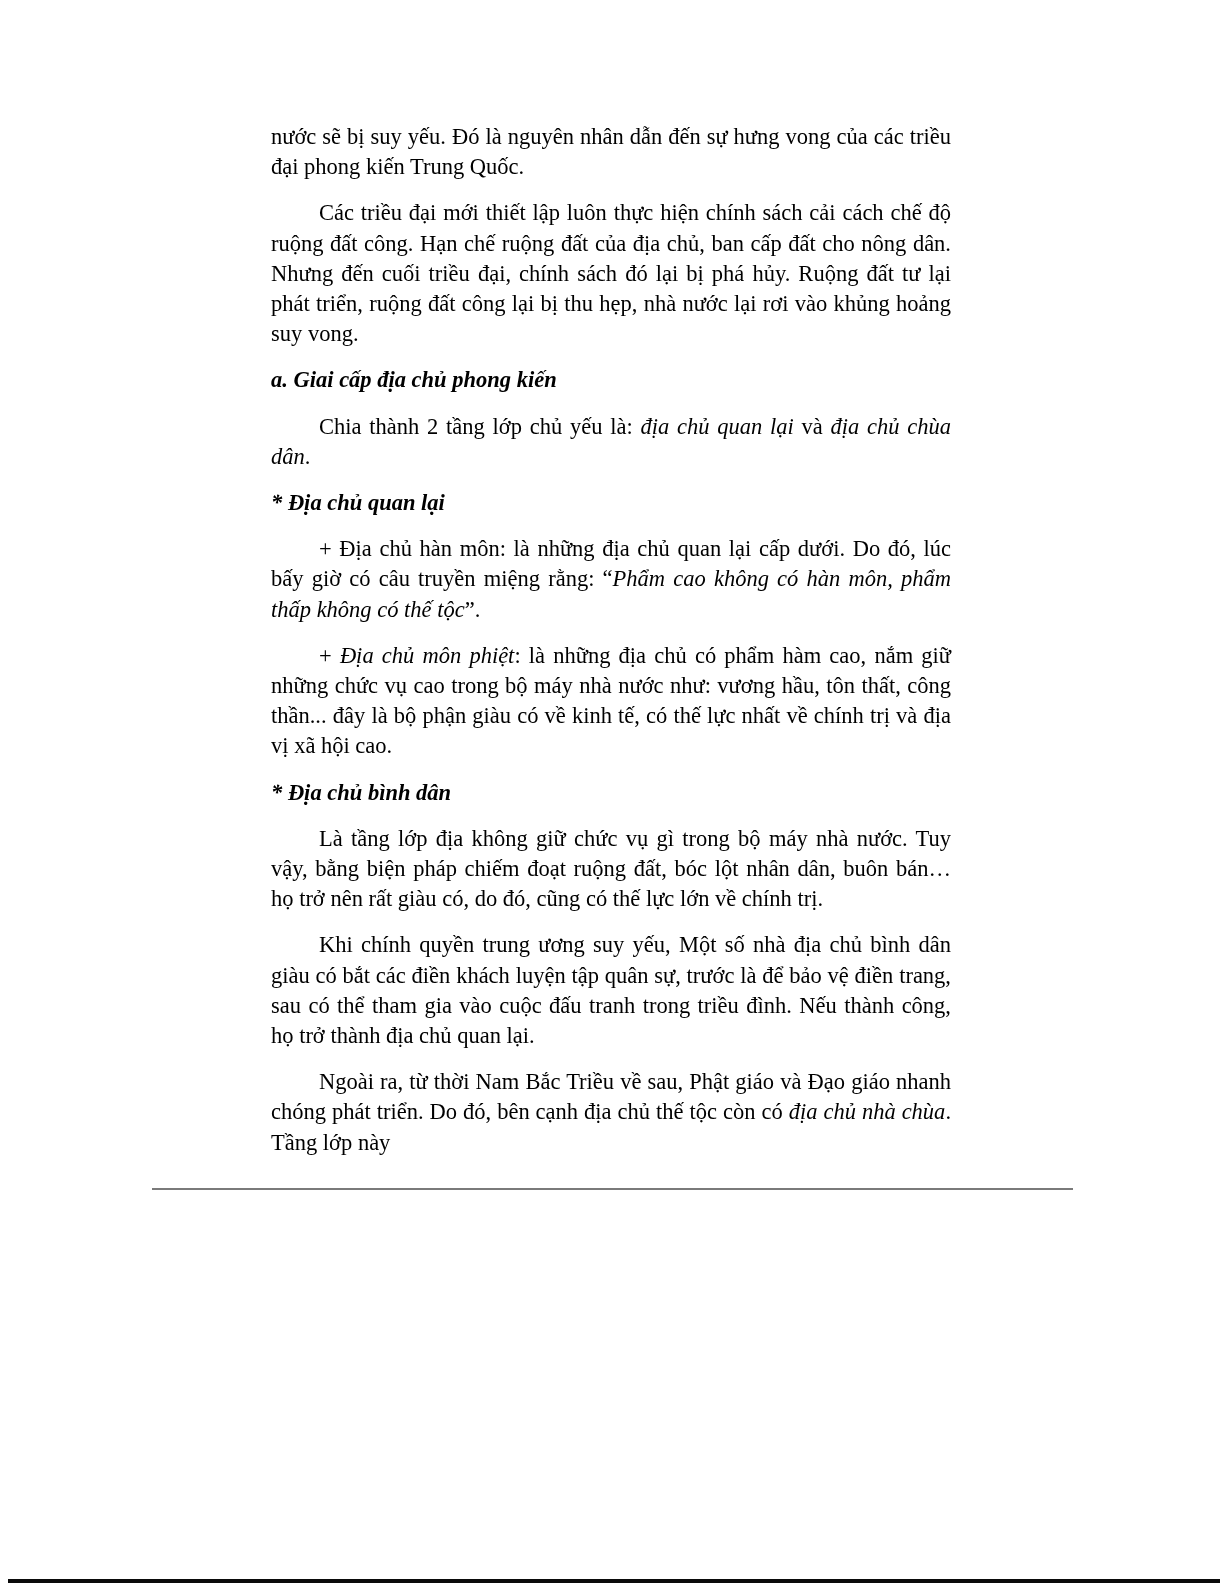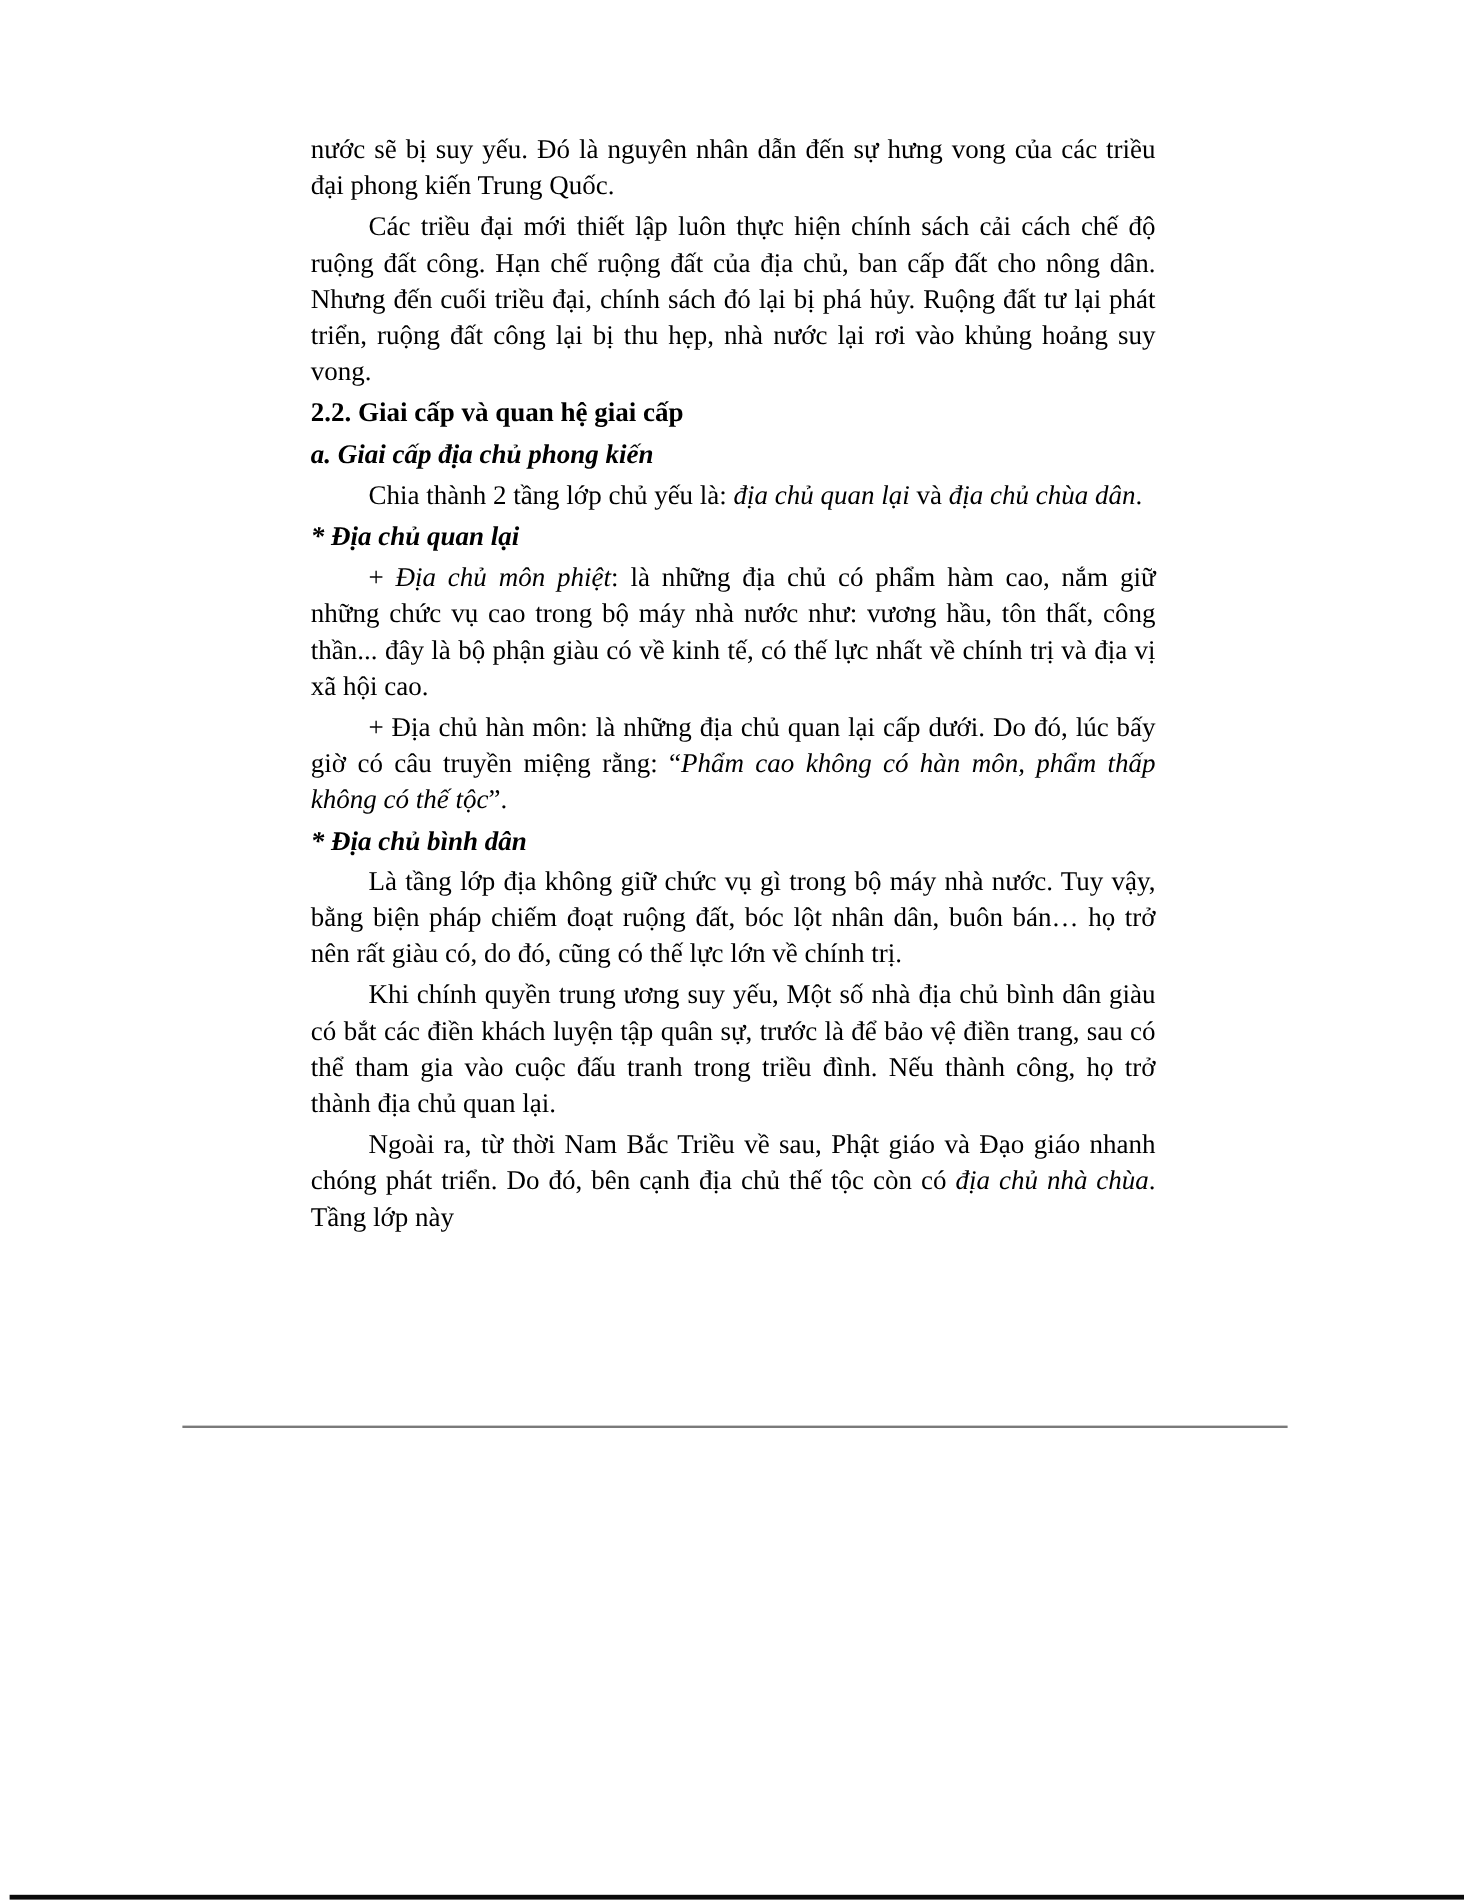--- a/index.html
+++ b/index.html
@@ -14,21 +14,21 @@
   .doc {
     position: absolute;
     left: 255px;
     top: 106px;
     width: 712px;
     color: #000000;
     font-size: 22.5px;
     line-height: 30.2px;
     text-align: justify;
   }
-  .doc p { margin: 4px; padding: 0; }
+  .doc p { margin: 16px; padding: 0; }
   .ind  { text-indent: 48px; }
   .head { font-weight: bold; }
   .it   { font-style: italic; }
   .hnum { margin-left: 58px; }
   .ha   { margin-left: 55px; font-style: italic; }
   .hstar{ margin-left: 45px; font-style: italic; }
   .mt   { margin-top: 39px; }
   .rule { position: absolute; }
   #footer-rule {
     left: 152px; top: 1188px;
@@ -41,33 +41,32 @@
 </style>
 </head>
 <body style="background: rgb(255, 255, 255);">
 
 <div class="doc">
 
   <p class="para"><span>nước sẽ bị suy yếu. Đó là nguyên nhân dẫn đến sự hưng vong của các triều đại phong kiến Trung Quốc.</span></p>
 
   <p class="para ind"><span>Các triều đại mới thiết lập luôn thực hiện chính sách cải cách chế độ ruộng đất công. Hạn chế ruộng đất của địa chủ, ban cấp đất cho nông dân. Nhưng đến cuối triều đại, chính sách đó lại bị phá hủy. Ruộng đất tư lại phát triển, ruộng đất công lại bị thu hẹp, nhà nước lại rơi vào khủng hoảng suy vong.</span></p>
 
-  <p class="head hnum mt">2.2. Giai cấp và quan hệ giai cấp</p>
 
 
   <p class="head ha it">a. Giai cấp địa chủ phong kiến</p>
 
   <p class="para ind"><span>Chia thành 2 tầng lớp chủ yếu là: </span><span class="it">địa chủ quan lại</span><span> và </span><span class="it">địa chủ chùa dân</span><span>.</span></p>
 
   <p class="head hstar it">* Địa chủ quan lại</p>
 
 
+  <p class="para ind"><span>+ Địa chủ hàn môn: là những địa chủ quan lại cấp dưới. Do đó, lúc bấy giờ có câu truyền miệng rằng: “</span><span class="it">Phẩm cao không có hàn môn, phẩm thấp không có thế tộc</span><span>”.</span></p>
+
   <p class="para ind"><span>+ </span><span class="it">Địa chủ môn phiệt</span><span>: là những địa chủ có phẩm hàm cao, nắm giữ những chức vụ cao trong bộ máy nhà nước như: vương hầu, tôn thất, công thần... đây là bộ phận giàu có về kinh tế, có thế lực nhất về chính trị và địa vị xã hội cao.</span></p>
-
-  <p class="para ind"><span>+ Địa chủ hàn môn: là những địa chủ quan lại cấp dưới. Do đó, lúc bấy giờ có câu truyền miệng rằng: “</span><span class="it">Phẩm cao không có hàn môn, phẩm thấp không có thế tộc</span><span>”.</span></p>
 
   <p class="head hstar it">* Địa chủ bình dân</p>
 
   <p class="para ind"><span>Là tầng lớp địa không giữ chức vụ gì trong bộ máy nhà nước. Tuy vậy, bằng biện pháp chiếm đoạt ruộng đất, bóc lột nhân dân, buôn bán… họ trở nên rất giàu có, do đó, cũng có thế lực lớn về chính trị.</span></p>
 
   <p class="para ind"><span>Khi chính quyền trung ương suy yếu, Một số nhà địa chủ bình dân giàu có bắt các điền khách luyện tập quân sự, trước là để bảo vệ điền trang, sau có thể tham gia vào cuộc đấu tranh trong triều đình. Nếu thành công, họ trở thành địa chủ quan lại.</span></p>
 
 
   <p class="para ind"><span>Ngoài ra, từ thời Nam Bắc Triều về sau, Phật giáo và Đạo giáo nhanh chóng phát triển. Do đó, bên cạnh địa chủ thế tộc còn có </span><span class="it">địa chủ nhà chùa</span><span>. Tầng lớp này</span></p>
 

